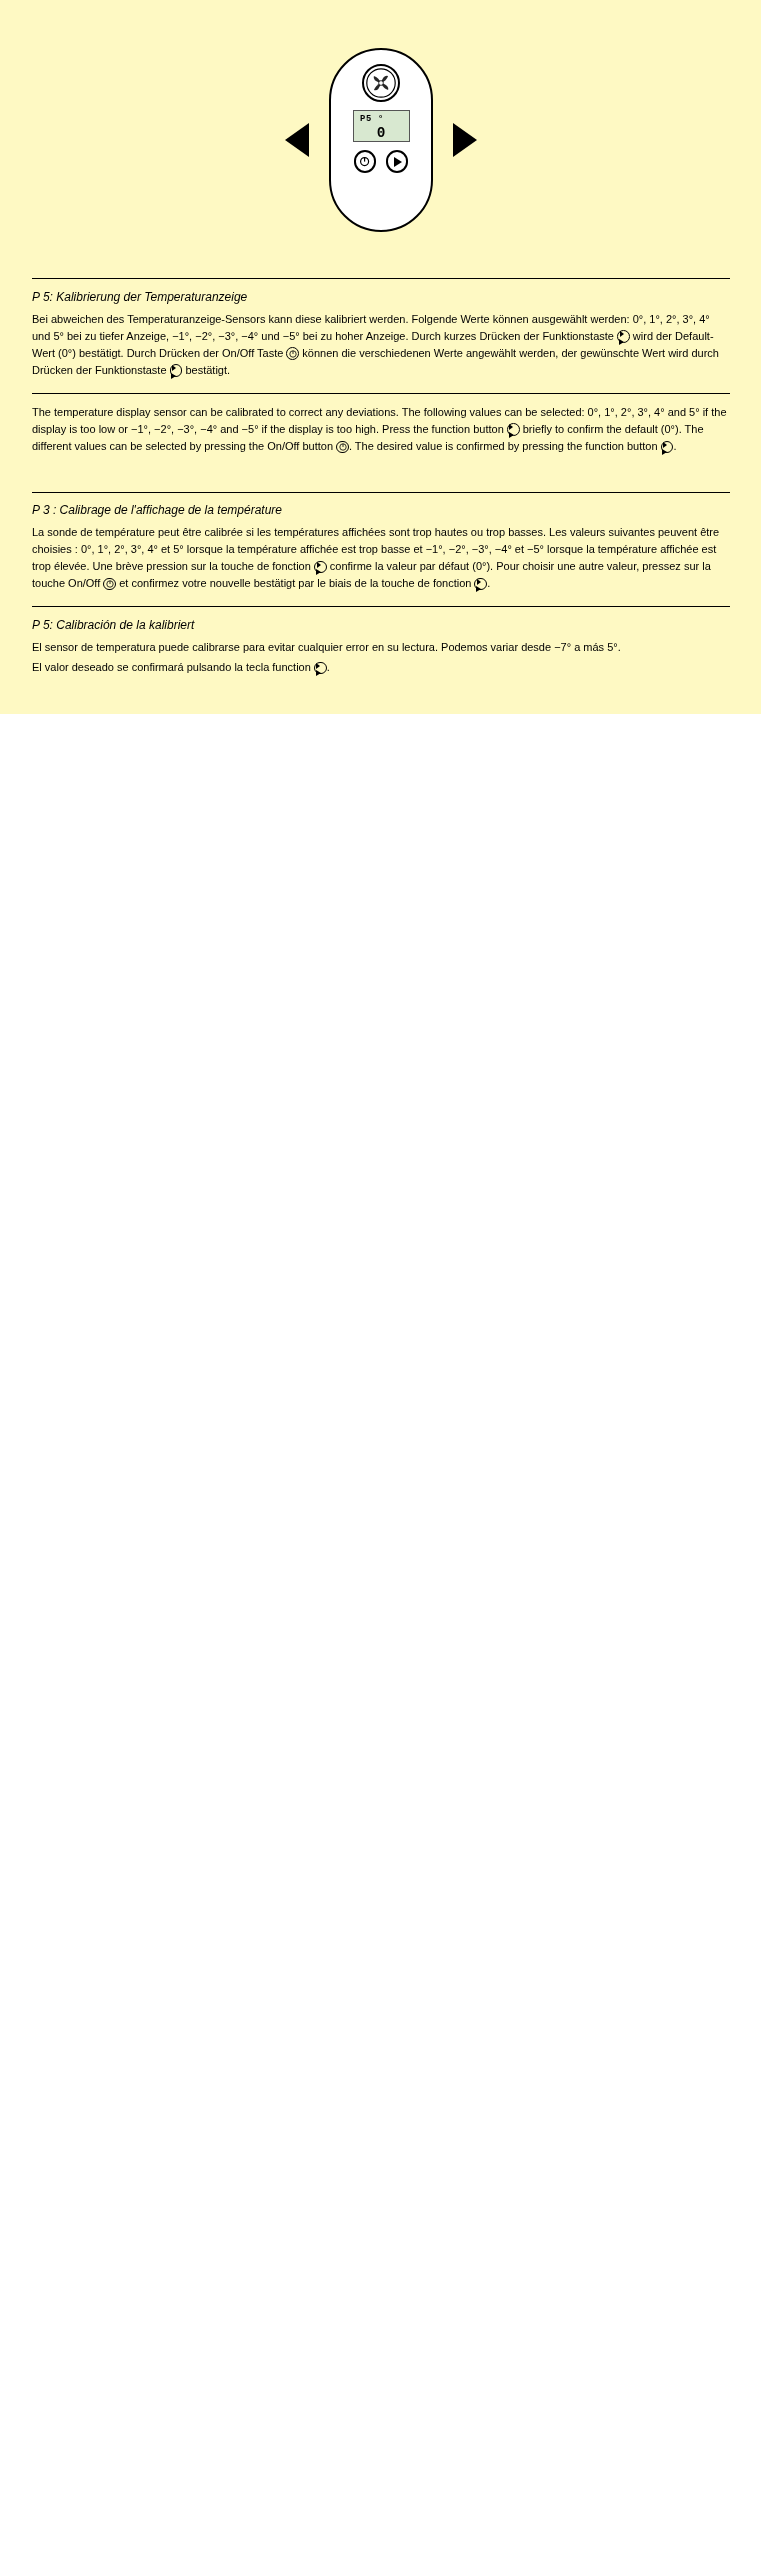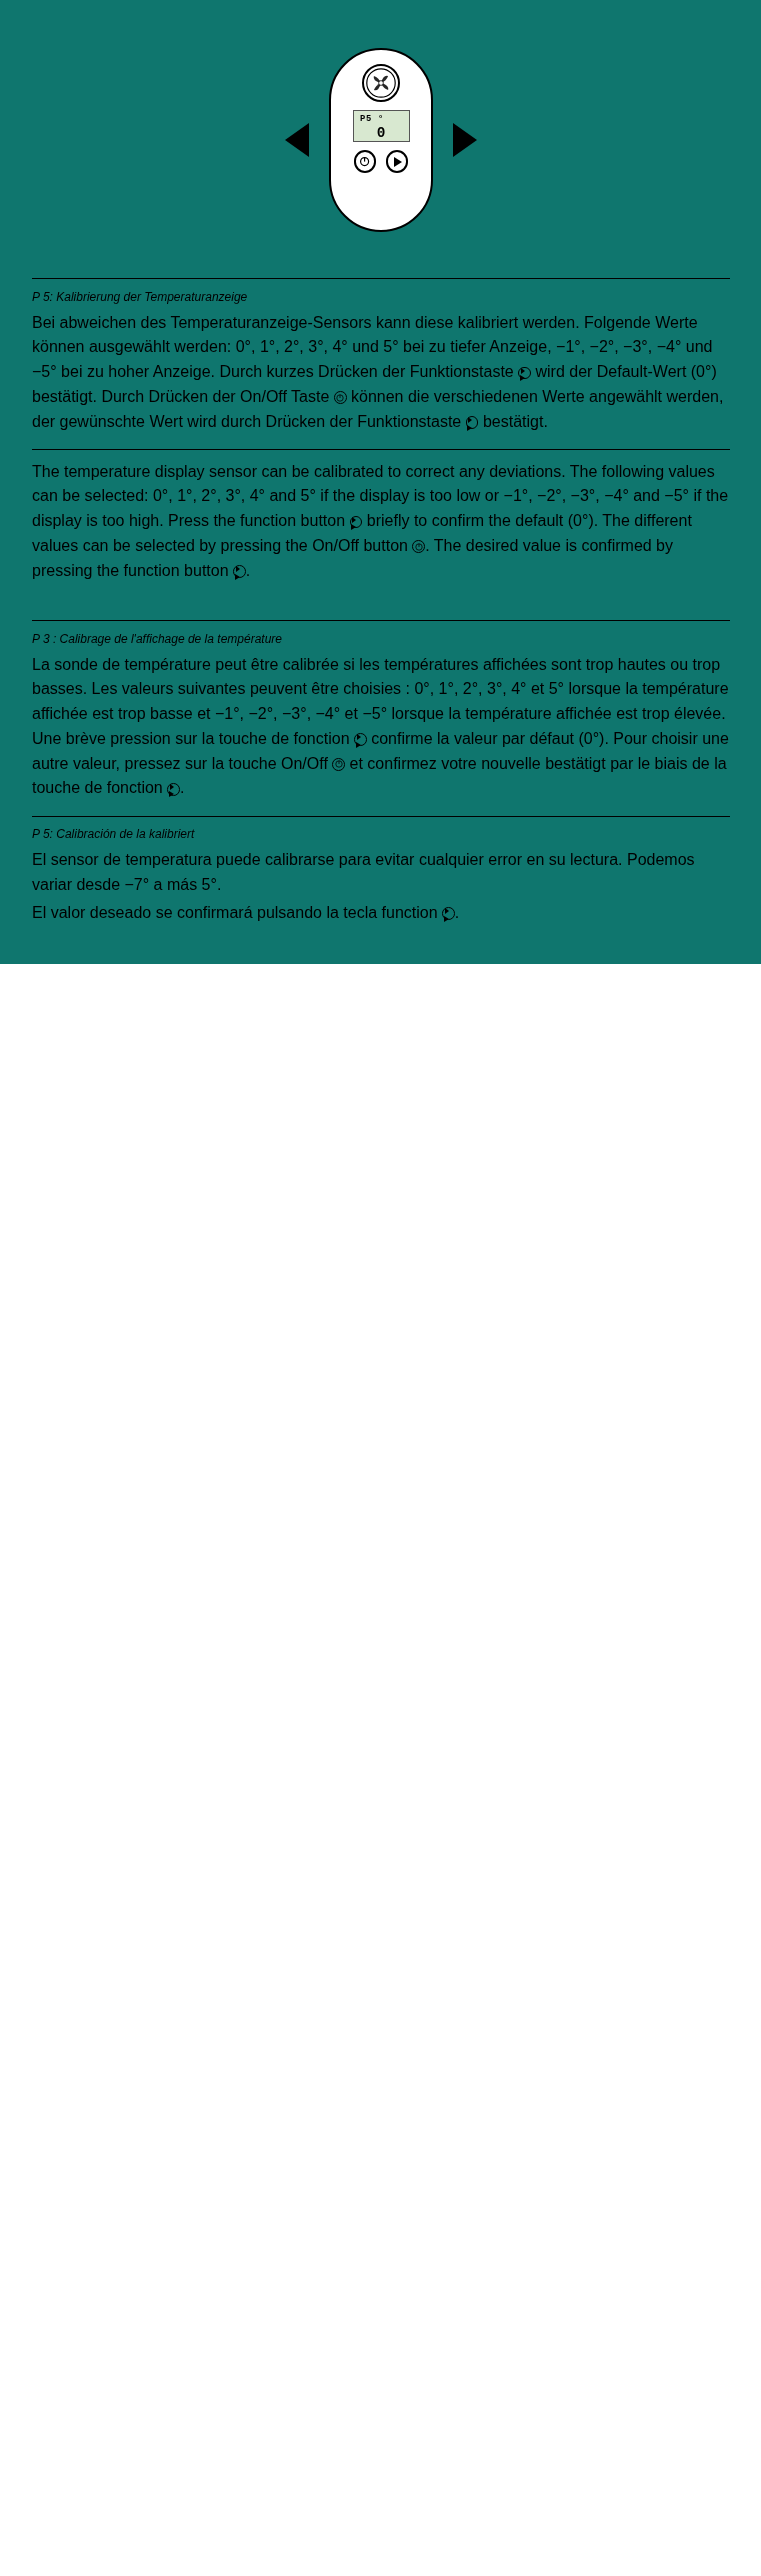--- a/index.html
+++ b/index.html
@@ -13,21 +13,21 @@
       font-family: Arial, Helvetica, sans-serif;
       font-size: 12px;
       line-height: 1.45;
       color: #000000;
       width: 762px;
       min-height: 2576px;
     }
 
     .page-container {
       width: 762px;
-      background: #0f766e;
+      background: #fef9c3;
       padding: 24px 32px 32px 32px;
     }
 
     
     .device-section {
       display: flex;
       justify-content: center;
       align-items: center;
       padding: 24px 0 32px 0;
     }
@@ -166,21 +166,21 @@
 
     .section-title {
       font-style: italic;
       font-size: 12px;
       font-weight: normal;
       margin-bottom: 4.8px;
       line-height: 1.4;
     }
 
     .section-body {
-      font-size: 16px;
+      font-size: 11px;
       line-height: 1.55;
       text-align: left;
     }
 
     .section-body p {
       margin-bottom: 3.2px;
     }
 
     
     .btn-inline {

